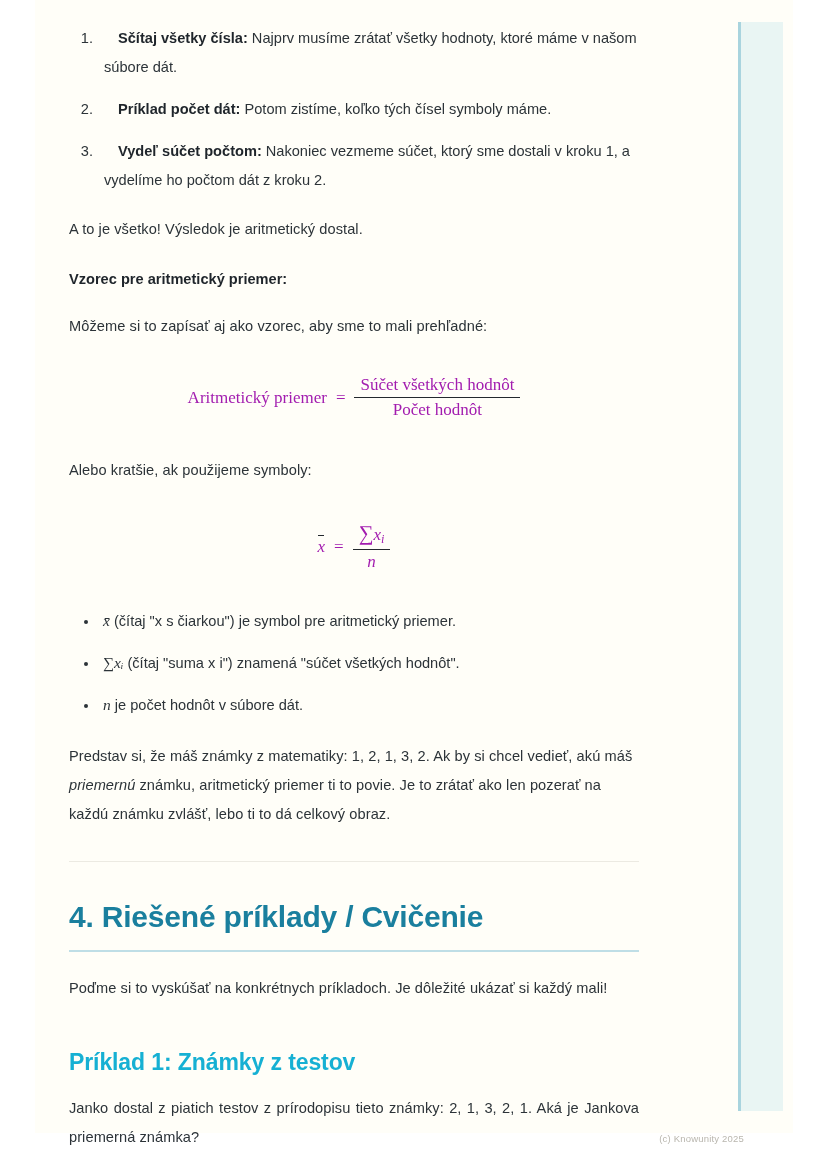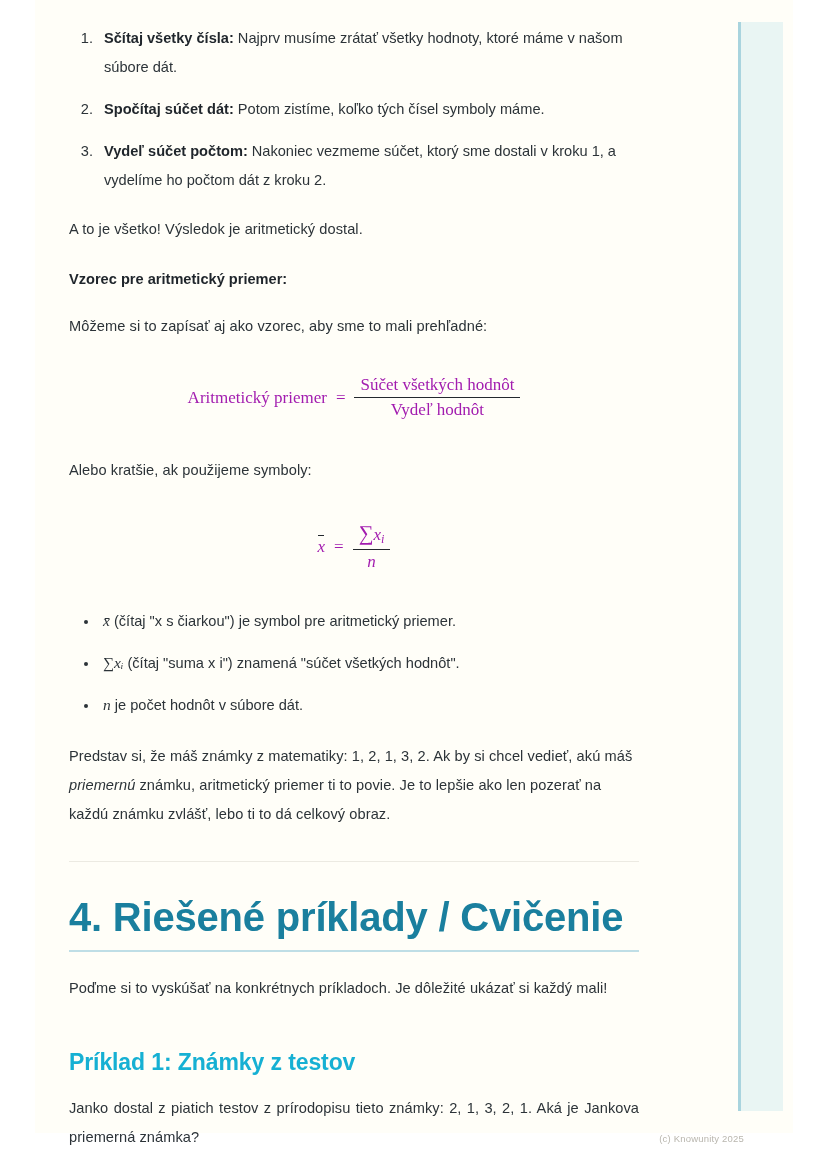--- a/index.html
+++ b/index.html
@@ -51,21 +51,21 @@
   p.body-text {
     margin: 0 0 0 0;
     font-size: 14.6px;
     line-height: 29px;
     color: #2c3338;
     letter-spacing: 0.005em;
   }
   p.spaced { margin-bottom: 22px; }
   p.justified { text-align: justify; }
 
-  strong.lead { font-weight: bold; color: #1f252b; }
+  strong.lead { font-weight: bold; color: #1f252b; margin-left: 14px; }
   em.ital { font-style: italic; }
 
   
   ol.steps {
     margin: 0 0 20px 0;
     padding-left: 28px;
     font-size: 14.6px;
     line-height: 29px;
     color: #2c3338;
   }
@@ -94,21 +94,21 @@
   h2.sub-head {
     margin: 16px 0 20px 0;
     font-size: 14.6px;
     line-height: 26px;
     font-weight: bold;
     color: #1f252b;
   }
 
   h1.section-title {
     margin: 0;
-    font-size: 40px;
+    font-size: 30px;
     line-height: 38px;
     font-weight: bold;
     color: #1a7f9e;
     letter-spacing: -0.2px;
   }
 
   h3.example-title {
     margin: 0 0 16px 0;
     font-size: 23px;
     line-height: 31px;
@@ -203,40 +203,40 @@
 
   <div id="side-band"></div>
 
   <div id="content">
 
     <ol class="steps">
       <li>
         <strong class="lead">Sčítaj všetky čísla:</strong><span> Najprv musíme zrátať všetky hodnoty, ktoré máme v našom súbore dát.</span>
       </li>
       <li>
-        <strong class="lead">Spočítaj súčet dát:</strong><span> Potom zistíme, koľko tých čísel symboly máme.</span>
+        <strong class="lead">Príklad počet dát:</strong><span> Potom zistíme, koľko tých čísel symboly máme.</span>
       </li>
       <li>
         <strong class="lead">Vydeľ súčet počtom:</strong><span> Nakoniec vezmeme súčet, ktorý sme dostali v kroku 1, a vydelíme ho počtom dát z kroku 2.</span>
       </li>
     </ol>
 
     <p class="body-text spaced">A to je všetko! Výsledok je aritmetický dostal.</p>
 
     <h2 class="sub-head">Vzorec pre aritmetický priemer:</h2>
 
     <p class="body-text">Môžeme si to zapísať aj ako vzorec, aby sme to mali prehľadné:</p>
 
     <div class="math-block mb-primary">
       <span class="eq-row">
         <span class="eq-lhs">Aritmetický priemer</span>
         <span class="eq-eq">=</span>
         <span class="frac">
           <span class="num">Súčet všetkých hodnôt</span>
-          <span class="den">Vydeľ hodnôt</span>
+          <span class="den">Počet hodnôt</span>
         </span>
       </span>
     </div>
 
     <p class="body-text">Alebo kratšie, ak použijeme symboly:</p>
 
     <div class="math-block mb-secondary">
       <span class="eq-row">
         <span class="xbar">x</span>
         <span class="eq-eq">=</span>
@@ -253,21 +253,21 @@
       </li>
       <li>
         <span class="inline-math">∑xᵢ</span><span> (čítaj "suma x i") znamená "súčet všetkých hodnôt".</span>
       </li>
       <li>
         <span class="inline-math">n</span><span> je počet hodnôt v súbore dát.</span>
       </li>
     </ul>
 
 
-    <p class="body-text"><span>Predstav si, že máš známky z matematiky: 1, 2, 1, 3, 2. Ak by si chcel vedieť, akú máš </span><em class="ital">priemernú</em><span> známku, aritmetický priemer ti to povie. Je to lepšie ako len pozerať na každú známku zvlášť, lebo ti to dá celkový obraz.</span></p>
+    <p class="body-text"><span>Predstav si, že máš známky z matematiky: 1, 2, 1, 3, 2. Ak by si chcel vedieť, akú máš </span><em class="ital">priemernú</em><span> známku, aritmetický priemer ti to povie. Je to zrátať ako len pozerať na každú známku zvlášť, lebo ti to dá celkový obraz.</span></p>
 
     <div style="height:32px"></div>
     <hr class="soft-divider">
     <div style="height:36px"></div>
 
     <h1 class="section-title">4. Riešené príklady / Cvičenie</h1>
     <div class="title-rule"></div>
 
     <p class="body-text justified spaced">Poďme si to vyskúšať na konkrétnych príkladoch. Je dôležité ukázať si každý mali!</p>
 

